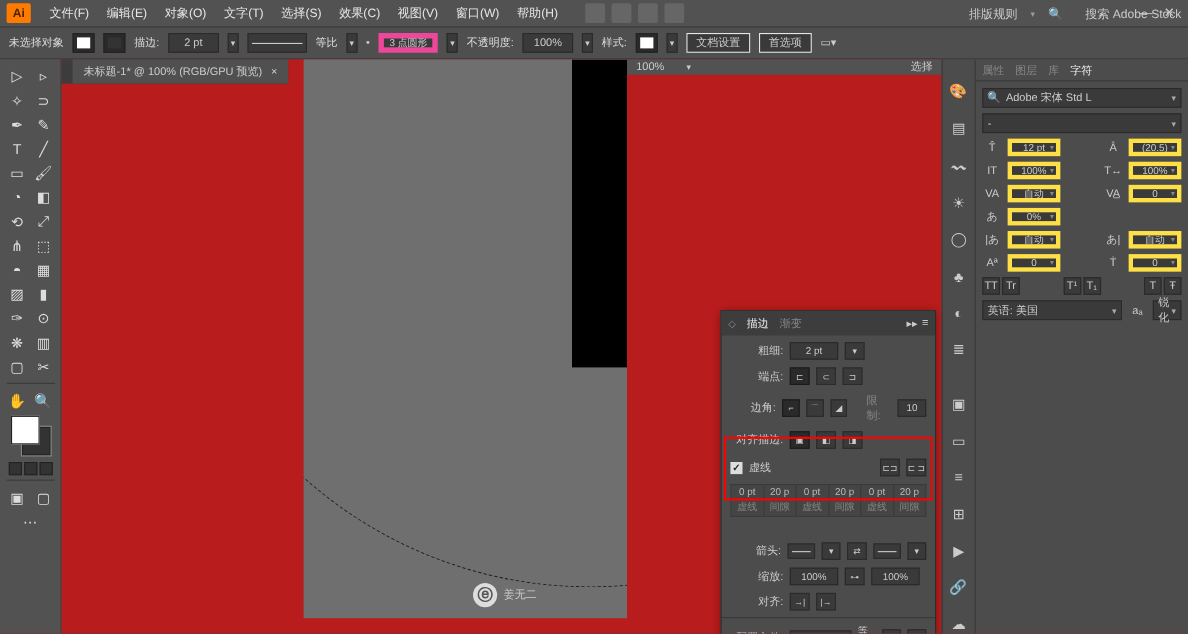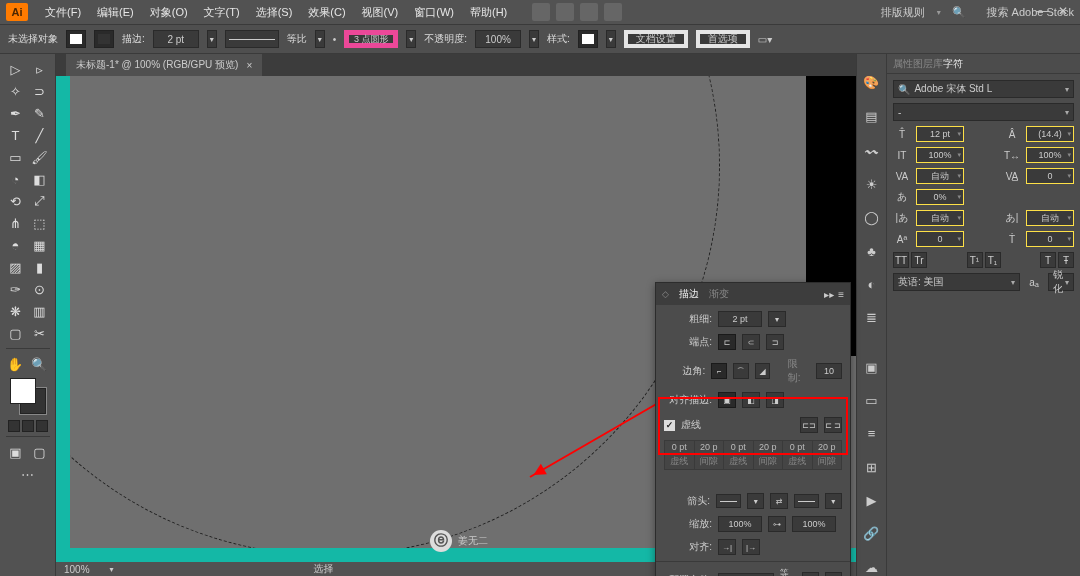--- a/index.html
+++ b/index.html
@@ -16,35 +16,35 @@
   #ctrlbar{height:30px;background:#4f4f4f;border-top:1px solid #3a3a3a;border-bottom:1px solid #3a3a3a;display:flex;align-items:center;padding:0 8px;gap:8px}
   #ctrlbar .lbl{font-size:10px;color:#ddd}
   #ctrlbar .sw{width:20px;height:18px;background:#2a2a2a;border:1px solid #222;position:relative}
   #ctrlbar .sw.white::after{content:"";position:absolute;inset:3px;background:#fff}
   #ctrlbar .sw.dark::after{content:"";position:absolute;inset:3px;background:#333}
   #ctrlbar .num{width:46px;height:18px;background:#3a3a3a;border:1px solid #2a2a2a;display:flex;align-items:center;justify-content:center;font-size:10px}
   #ctrlbar .dd{width:10px;height:18px;background:#3a3a3a;border:1px solid #2a2a2a;display:flex;align-items:center;justify-content:center;font-size:8px}
   #ctrlbar .line{width:54px;height:18px;background:#3a3a3a;border:1px solid #2a2a2a;display:flex;align-items:center}
   #ctrlbar .line::before{content:"";height:1px;flex:1;background:#ccc;margin:0 3px}
   #ctrlbar .dash{width:54px;height:18px;background:#3a3a3a;border:5px solid #ec4899;display:flex;align-items:center;justify-content:center}
-  #ctrlbar .btn{padding:0 8px;height:18px;background:#3a3a3a;border:4px solid #e5e5e5;display:flex;align-items:center;font-size:10px}
+  #ctrlbar .btn{padding:0 8px;height:18px;background:#3a3a3a;border:1px solid #e5e5e5;display:flex;align-items:center;font-size:10px}
   
   #main{position:absolute;top:54px;left:0;right:0;bottom:0;display:flex}
   
   #tools{width:56px;background:#525252;border-right:1px solid #3a3a3a;display:flex;flex-direction:column;padding-top:4px;align-items:center}
   #tools .trow{display:flex;gap:0}
   #tools .tool{width:24px;height:22px;display:flex;align-items:center;justify-content:center;color:#ddd;font-size:13px}
   #tools .sep{width:44px;height:1px;background:#3a3a3a;margin:4px 0}
   #tools .swatches{position:relative;width:36px;height:36px;margin-top:3px}
   #tools .fg{position:absolute;top:0;left:0;width:26px;height:26px;background:#fff;border:1px solid #222}
   #tools .bg{position:absolute;bottom:0;right:0;width:26px;height:26px;background:#333;border:1px solid #222;outline:1px solid #888}
   #tools .mini{display:flex;gap:2px;margin-top:6px}
   #tools .mini div{width:12px;height:12px;background:#333;border:1px solid #222}
   
-  #canvaswrap{flex:1;display:flex;flex-direction:column;background:#14b8a6;min-width:0}
+  #canvaswrap{flex:1;display:flex;flex-direction:row;background:#b91c1c;min-width:0}
   #tabbar{height:22px;background:#3c3c3c;display:flex;align-items:center;padding-left:10px}
   #tabbar .tab{background:#505050;height:22px;display:flex;align-items:center;padding:0 10px;font-size:10px;color:#ddd;gap:8px}
   #canvas{flex:1;position:relative;background:#6f6f6f;margin:0 0 14px 14px;overflow:hidden}
   #artboard{position:absolute;top:0;right:0;width:50px;height:280px;background:#000}
   
   #circle{position:absolute;width:780px;height:780px;border:1px dashed #222;border-radius:50%;top:-300px;left:-130px}
   
   #arrow{position:absolute;top:400px;left:460px;width:190px;height:2px;background:red;transform:rotate(-30deg);transform-origin:left center}
   #arrow::before{content:"";position:absolute;left:-2px;top:-5px;border:6px solid transparent;border-right:12px solid red}
   
@@ -69,29 +69,29 @@
   #strokepanel td.h{color:#888;font-size:9px}
   #strokepanel .arrowhead{width:26px;height:14px;background:#3a3a3a;border:1px solid #2a2a2a;display:flex;align-items:center}
   #strokepanel .arrowhead::before{content:"";height:1px;flex:1;background:#ccc;margin:0 3px}
   #strokepanel .foot{border-top:1px solid #3a3a3a;padding:5px 8px;display:flex;align-items:center;gap:6px}
   
   #pstrip{width:30px;background:#4c4c4c;border-left:1px solid #3a3a3a;display:flex;flex-direction:column;align-items:center;padding-top:20px;gap:16px}
   #pstrip .pi{width:20px;height:20px;display:flex;align-items:center;justify-content:center;color:#ccc;font-size:13px}
   #pstrip .gap{flex:1}
   
   #charpanel{width:194px;background:#4c4c4c;border-left:1px solid #3a3a3a;display:flex;flex-direction:column}
-  #charpanel .tabs{height:20px;display:flex;align-items:center;padding:0 6px;border-bottom:1px solid #3a3a3a}
+  #charpanel .tabs{height:20px;display:flex;align-items:center;padding:0 6px;gap:10px;border-bottom:1px solid #3a3a3a}
   #charpanel .tabs span{font-size:10px;color:#888}
   #charpanel .tabs span.act{color:#eee}
   #charpanel .inner{padding:6px;display:flex;flex-direction:column;gap:5px}
   #charpanel .sel{height:18px;background:#3a3a3a;border:1px solid #2a2a2a;display:flex;align-items:center;padding:0 4px;font-size:10px;position:relative}
   #charpanel .sel::after{content:"▾";position:absolute;right:4px;color:#aaa;font-size:8px}
   #charpanel .crow{display:flex;gap:5px;align-items:center}
   #charpanel .cic{width:18px;height:16px;display:flex;align-items:center;justify-content:center;color:#ccc;font-size:10px}
-  #charpanel .cnum{width:48px;height:16px;background:#3a3a3a;border:1px solid #fde047;font-size:9px;display:flex;align-items:center;justify-content:center;position:relative}
+  #charpanel .cnum{width:48px;height:16px;background:#3a3a3a;border:4px solid #fde047;font-size:9px;display:flex;align-items:center;justify-content:center;position:relative}
   #charpanel .cnum::after{content:"▾";position:absolute;right:2px;color:#888;font-size:7px}
   #charpanel .btns{display:flex;gap:2px}
   #charpanel .tb{width:16px;height:16px;background:#3a3a3a;border:1px solid #2a2a2a;display:flex;align-items:center;justify-content:center;font-size:10px}
   
   #wm{position:absolute;left:430px;top:530px;color:#ddd;font-size:20px;display:flex;align-items:center;gap:6px}
   #wm .wlogo{width:22px;height:22px;border-radius:50%;background:#ddd;color:#555;display:flex;align-items:center;justify-content:center;font-size:14px;font-weight:bold}
   
   #winmin{position:absolute;top:4px;right:32px;font-size:12px;color:#ccc}
   #winx{position:absolute;top:4px;right:12px;font-size:12px;color:#ccc}
 </style>
@@ -278,21 +278,21 @@
       <div class="sel">
           <span style="margin-right:4px">🔍</span>
           <span>Adobe 宋体 Std L</span>
         </div>
       <div class="sel">-</div>
       <div class="crow">
         <div class="cic">T̂</div>
           <div class="cnum">12 pt</div>
         <div style="flex:1"></div>
         <div class="cic">Â</div>
-          <div class="cnum">(14.4)</div>
+          <div class="cnum">(20.5)</div>
       </div>
       <div class="crow">
         <div class="cic">IT</div>
           <div class="cnum">100%</div>
         <div style="flex:1"></div>
         <div class="cic">T↔</div>
           <div class="cnum">100%</div>
       </div>
       <div class="crow">
         <div class="cic">VA</div>

